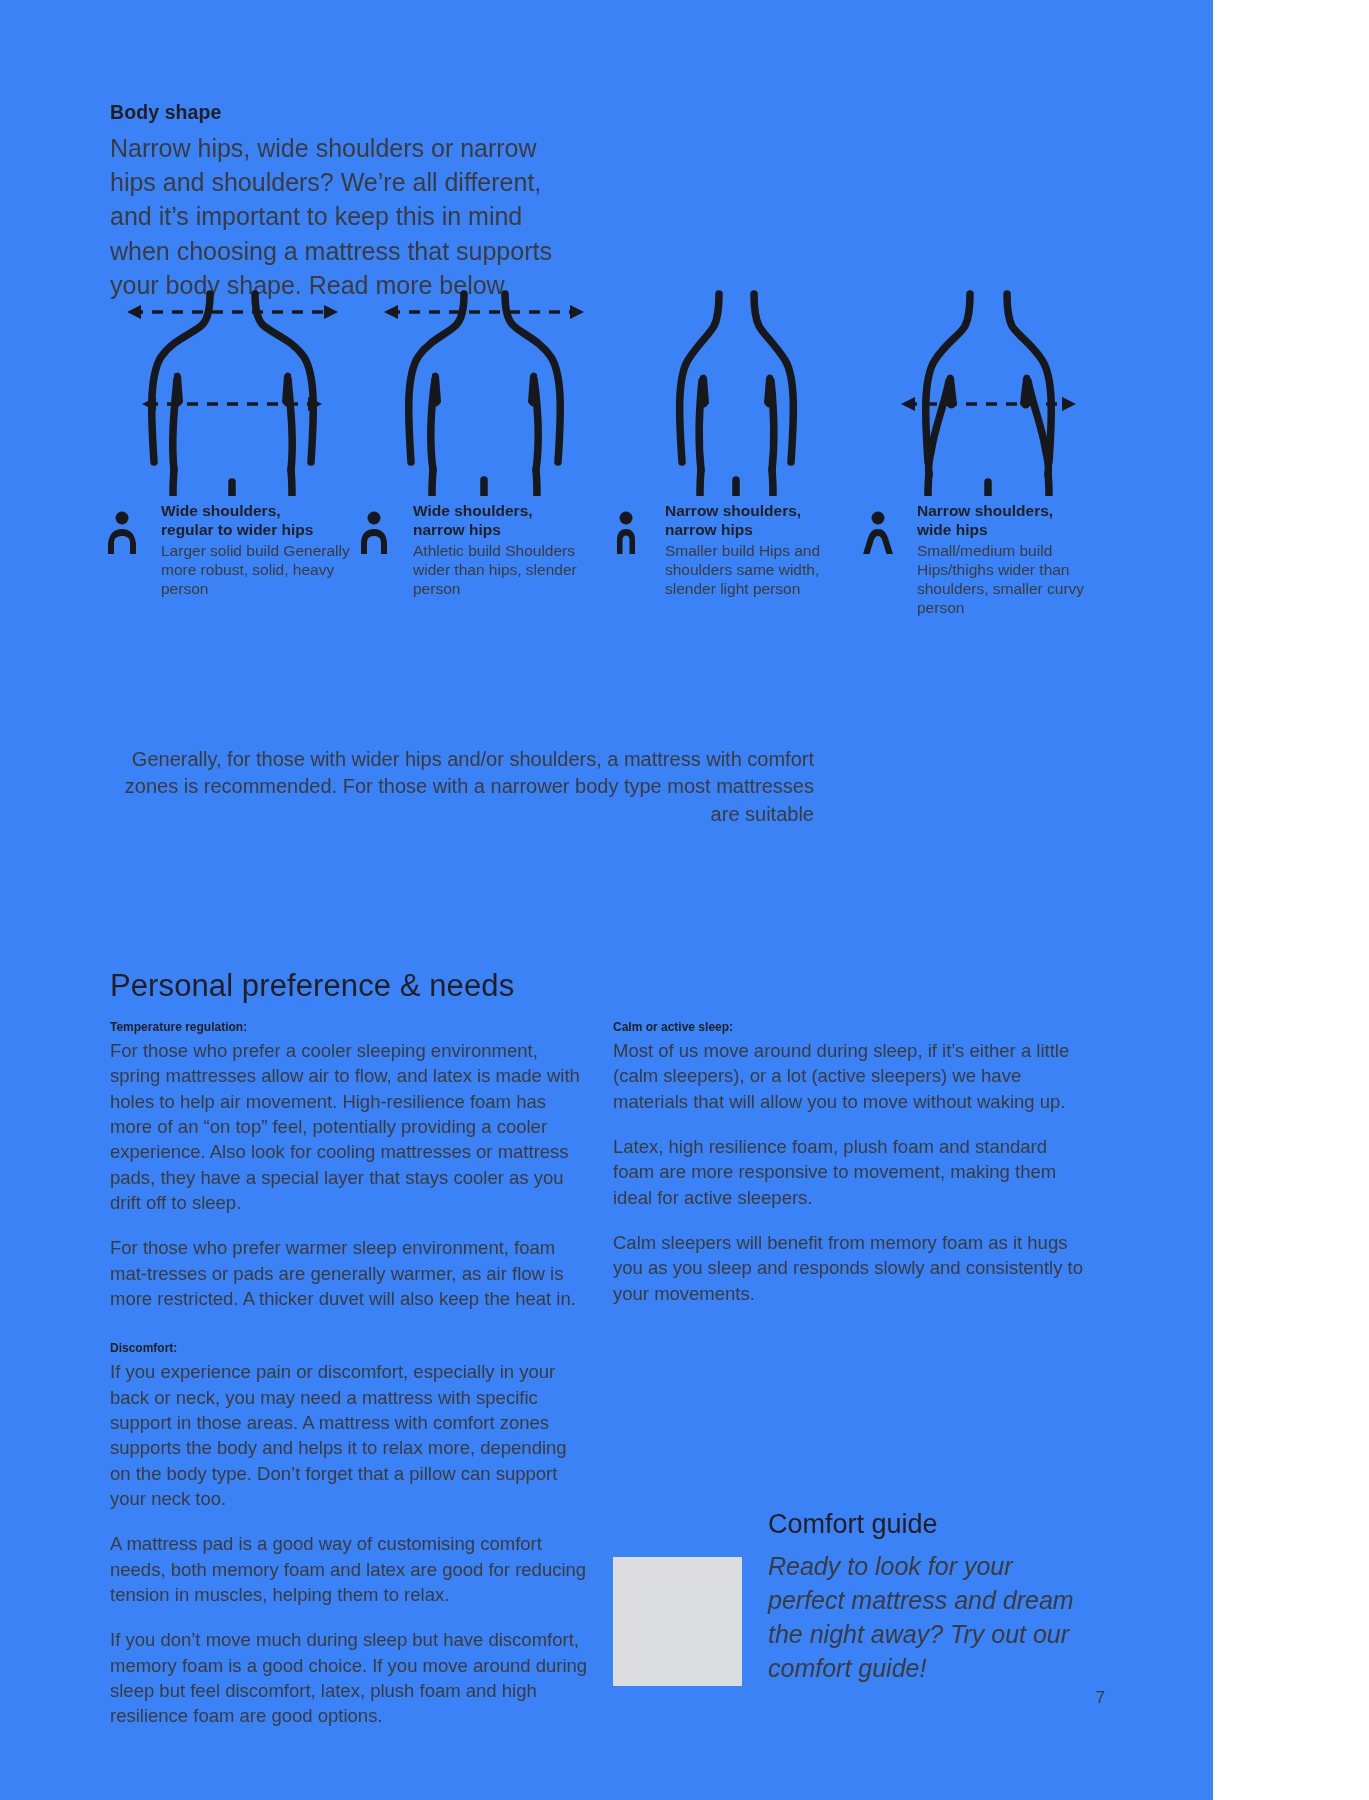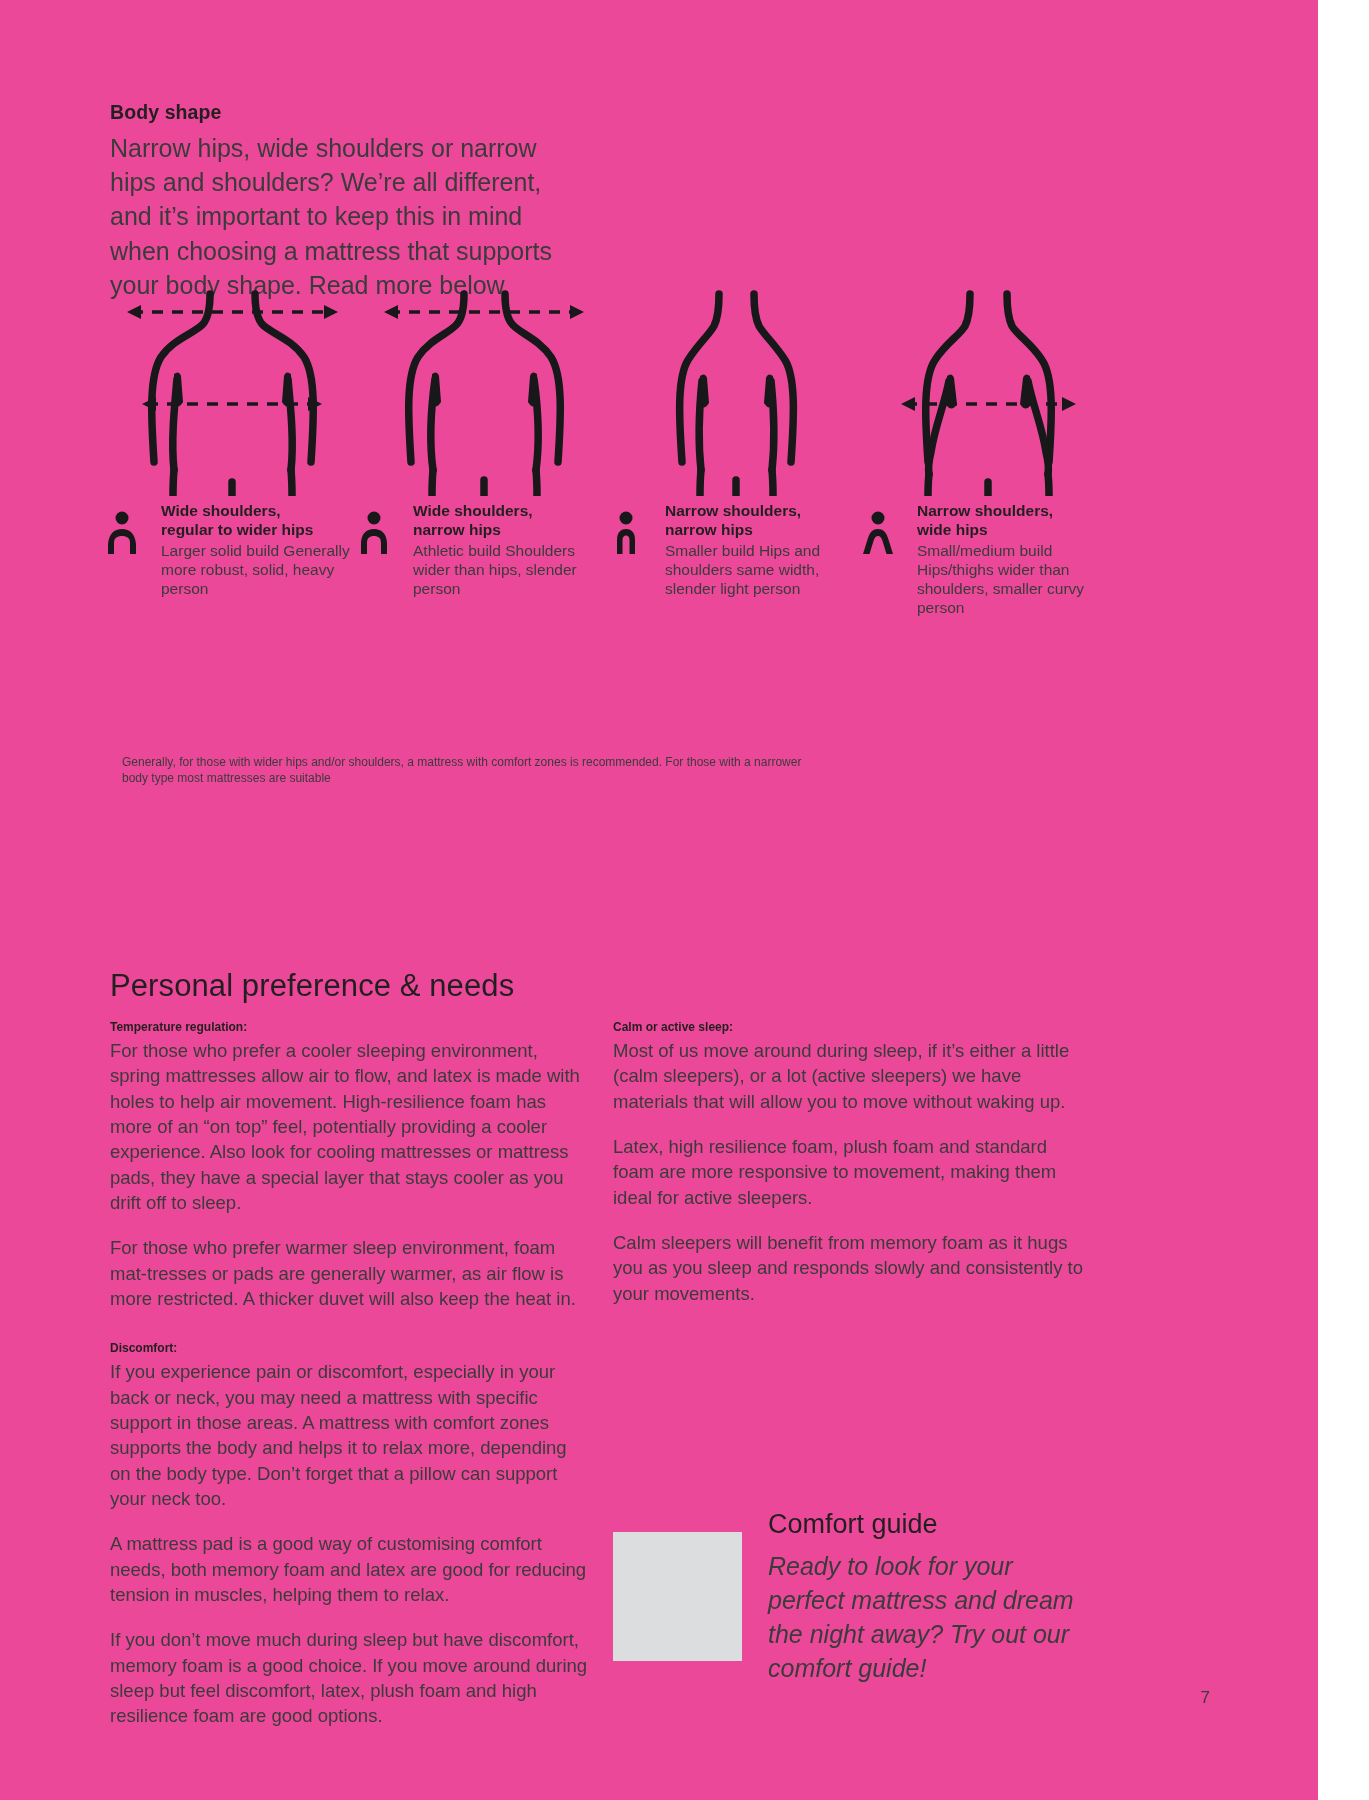--- a/index.html
+++ b/index.html
@@ -7,23 +7,23 @@
     padding: 0;
     background: #ffffff;
   }
   body {
     font-family: "Liberation Sans", sans-serif;
     color: #231f20;
     -webkit-font-smoothing: antialiased;
   }
   .page {
     position: relative;
-    width: 1318px;
+    width: 1213px;
     height: 1800px;
-    background: #ec4899;
+    background: #3b82f6;
     overflow: hidden;
   }
 
   
   .bodyshape-section {
     position: absolute;
     left: 110px;
     top: 100px;
     width: 1160px;
   }
@@ -97,24 +97,25 @@
     color: #3b3b3b;
     margin: 0;
   }
 
   
   .summary-para {
     position: absolute;
     left: 110px;
     top: 742px;
     width: 700px;
-    font-size: 12px;
+    font-size: 20px;
     line-height: 1.37;
     color: #3b3b3b;
-    margin: 12px;
+    margin: 4px;
+    text-align: right;
   }
 
   
   .pref-heading {
     position: absolute;
     left: 110px;
     top: 968px;
     font-size: 31px;
     font-weight: normal;
     color: #231f20;
@@ -154,21 +155,21 @@
     margin-bottom: 0;
   }
 
   
   .promo {
     position: absolute;
     left: 613px;
     top: 1508px;
     width: 470px;
     display: flex;
-    align-items: center;
+    align-items: flex-end;
   }
   .promo-thumb {
     width: 129px;
     height: 129px;
     background: #dcdddf;
     flex: 0 0 auto;
   }
   .promo-body {
     padding-left: 26px;
     padding-top: 2px;

